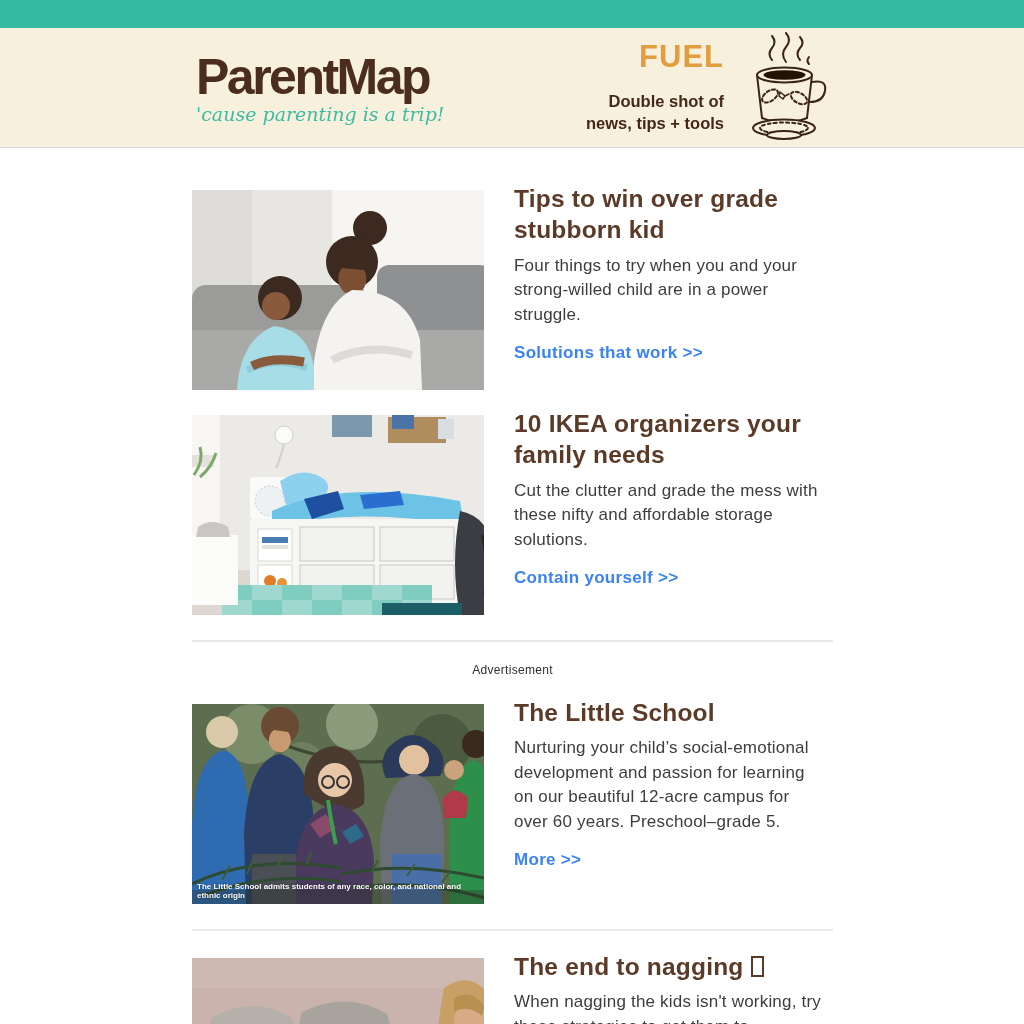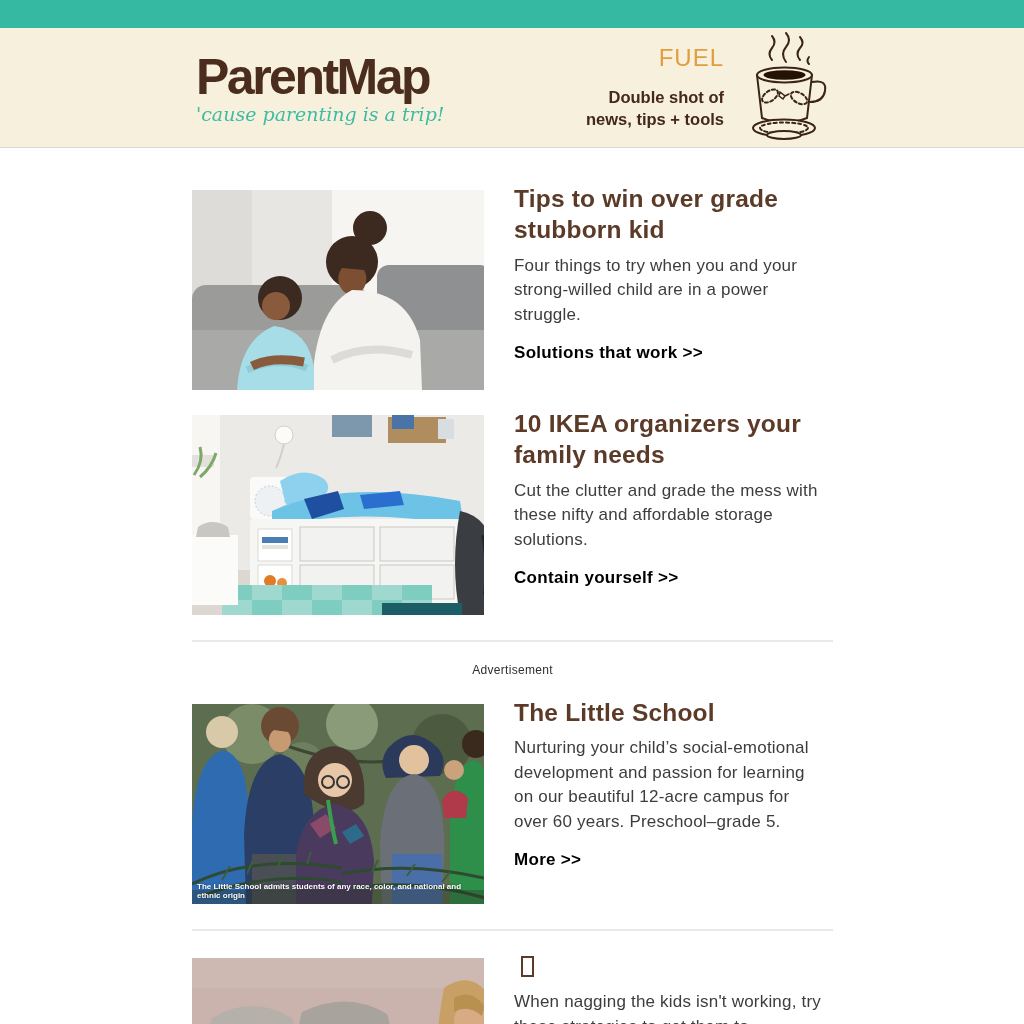--- a/index.html
+++ b/index.html
@@ -22,21 +22,21 @@
     font-size: 50px; font-weight: 700; color: #4a2d1d;
     letter-spacing: -2.5px; line-height: 1;
   }
   .logo-tagline {
     font-family: "DejaVu Serif", serif; font-style: italic;
     color: #3ebca3; font-size: 19px; text-align: center; margin-top: 3px;
   }
   .fuel-block { margin-left: auto; display: flex; align-items: center; gap: 12px; }
   .fuel-text { text-align: right; }
   .fuel-name {
-    color: #e19d3e; font-size: 24px; font-weight: 400;
+    color: #e19d3e; font-size: 31px; font-weight: 700;
     letter-spacing: 1px; line-height: 1.05;
   }
   .fuel-sub {
     color: #44291a; font-size: 16.5px; font-weight: 700; line-height: 1.35;
     margin-top: 16px;
   }
   
   main { width: 641px; margin-left: 192px; padding-top: 42px; }
   .article { display: flex; margin-bottom: 25px; }
   .article-image {
@@ -53,21 +53,21 @@
   .article-title {
     margin: 0 0 8px; font-size: 24.5px; font-weight: 700;
     color: #5b3b28; line-height: 1.28; letter-spacing: 0.2px;
     text-decoration: none; display: block;
   }
   .article-desc {
     margin: 0 0 16px; font-size: 17px; color: #3d3d3d; line-height: 1.44;
     letter-spacing: 0.2px;
   }
   .article-link {
-    color: #000000; font-weight: 700; font-size: 17px;
+    color: #3b82f6; font-weight: 700; font-size: 17px;
     text-decoration: none; letter-spacing: 0.3px;
   }
   .tofu {
     display: inline-block; width: 13px; height: 21px;
     border: 2px solid #5b3b28; margin-left: 7px; vertical-align: -2px;
   }
   hr.divider { border: none; border-top: 2px solid #e9e9e9; margin: 0; }
   .ad-label {
     text-align: center; font-size: 12px; color: #2e2e2e;
     margin: 21px 0 27px; letter-spacing: 0.3px;
@@ -292,19 +292,19 @@
 
         <path d="M100 150 q50 -30 90 -6 l-8 34 l-80 4 z" fill="#5b7ba6"></path>
 
         <path d="M252 30 q26 -18 44 6 l4 164 l-52 0 q-10 -100 4 -170" fill="#c8a065"></path>
         <circle cx="278" cy="62" r="16" fill="#d8ab85"></circle>
         <path d="M262 40 q18 -10 30 8 l-2 10 q-14 -12 -28 -4 z" fill="#b8904f"></path>
       </svg>
     </a>
     <div class="article-text">
       <span class="article-title">
-        <span class="tofu"></span>
+        <a class="article-title" style="display:inline" href="#">The end to nagging</a><span class="tofu"></span>
       </span>
       <p class="article-desc">When nagging the kids isn't working, try these strategies to get them to</p>
     </div>
   </div>
 
 </main>
 
 </body></html>

